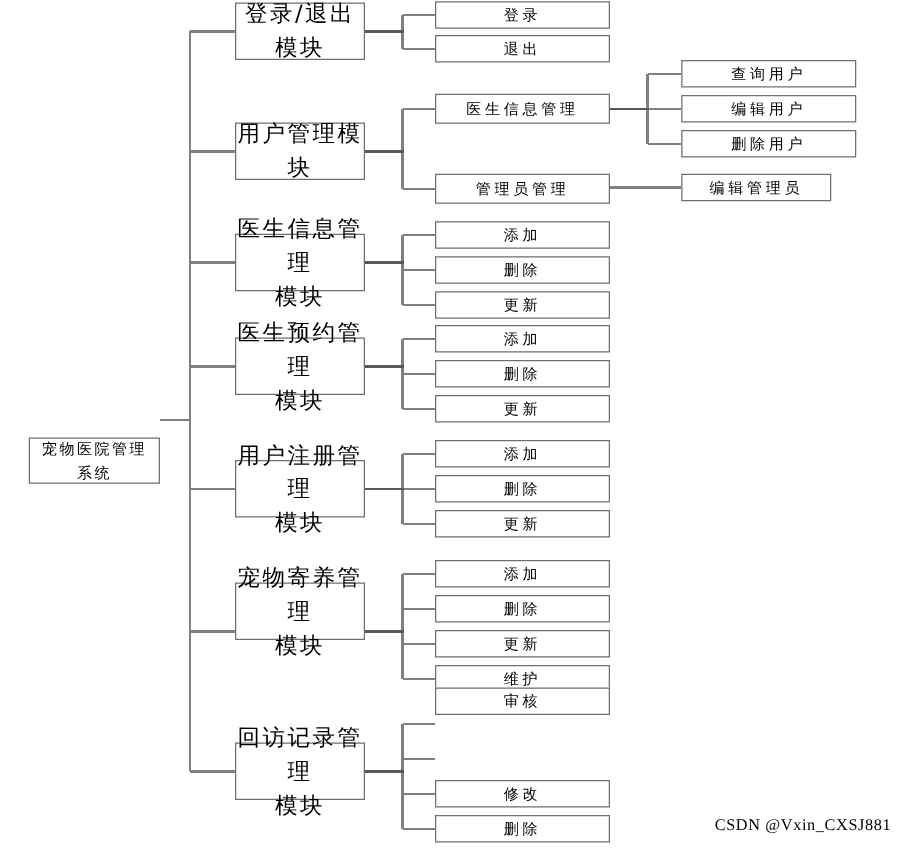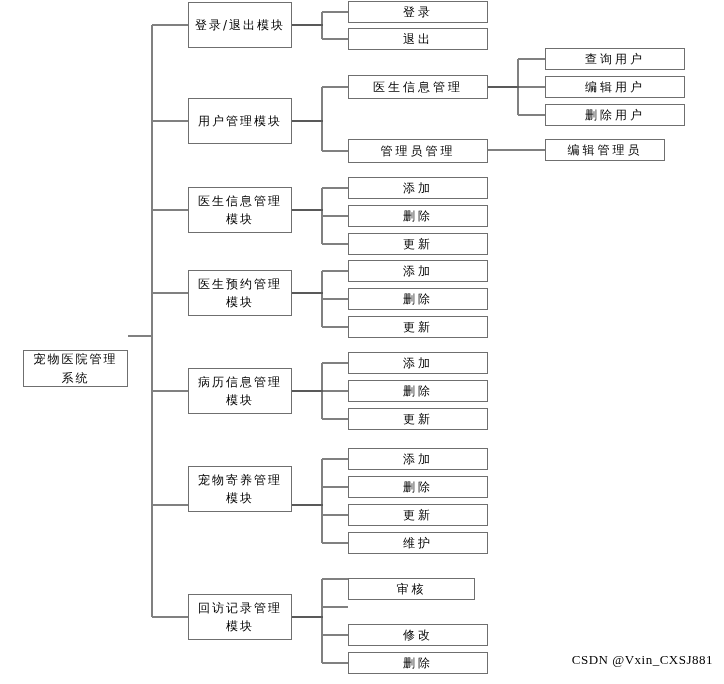--- a/index.html
+++ b/index.html
@@ -3,21 +3,21 @@
 <meta charset="utf-8">
 <style>
   html,body{margin:0;padding:0;background:#fff;}
   .canvas{position:relative;width:724px;height:684px;background:#ffffff;overflow:hidden;
           font-family:"DejaVu Sans",sans-serif;}
   .wires{position:absolute;left:0;top:0;}
   .box{position:absolute;box-sizing:border-box;background:#ffffff;border:1px solid #6f6f6f;
        display:flex;align-items:center;justify-content:center;text-align:center;
        white-space:pre-line;color:#000;}
   .root{font-size:12px;letter-spacing:2px;line-height:1.55;margin-top:32px;}
-  .mod{font-size:12px;letter-spacing:2px;line-height:1.5;}
+  .mod{font-size:18px;letter-spacing:2px;line-height:1.5;}
   .leaf{font-size:12px;letter-spacing:3px;}
   .watermark{position:absolute;right:11px;top:652px;font-size:13px;letter-spacing:0.5px;
              color:#000000;font-family:Liberation Serif, serif;}
 </style>
 </head>
 <body>
 
 <div class="canvas">
 
   <svg class="wires" width="724" height="684" viewBox="0 0 724 684" shape-rendering="crispEdges">
@@ -43,21 +43,21 @@
 
   <div class="box root" style="left:23px;top:318px;width:105px;height:37px">宠物医院管理
 系统</div>
 
   <div class="box mod" style="left:188px;top:2px;width:104px;height:46px">登录/退出模块</div>
   <div class="box mod" style="left:188px;top:98px;width:104px;height:46px">用户管理模块</div>
   <div class="box mod" style="left:188px;top:187px;width:104px;height:46px">医生信息管理
 模块</div>
   <div class="box mod" style="left:188px;top:270px;width:104px;height:46px">医生预约管理
 模块</div>
-  <div class="box mod" style="left:188px;top:368px;width:104px;height:46px">病历信息管理
+  <div class="box mod" style="left:188px;top:368px;width:104px;height:46px">用户注册管理
 模块</div>
   <div class="box mod" style="left:188px;top:466px;width:104px;height:46px">宠物寄养管理
 模块</div>
   <div class="box mod" style="left:188px;top:594px;width:104px;height:46px">回访记录管理
 模块</div>
 
   <div class="box leaf" style="left:348px;top:1px;width:140px;height:22px">登录</div>
   <div class="box leaf" style="left:348px;top:28px;width:140px;height:22px">退出</div>
 
   <div class="box leaf" style="left:348px;top:75px;width:140px;height:24px">医生信息管理</div>
@@ -78,18 +78,18 @@
 
   <div class="box leaf" style="left:348px;top:352px;width:140px;height:22px">添加</div>
   <div class="box leaf" style="left:348px;top:380px;width:140px;height:22px">删除</div>
   <div class="box leaf" style="left:348px;top:408px;width:140px;height:22px">更新</div>
 
   <div class="box leaf" style="left:348px;top:448px;width:140px;height:22px">添加</div>
   <div class="box leaf" style="left:348px;top:476px;width:140px;height:22px">删除</div>
   <div class="box leaf" style="left:348px;top:504px;width:140px;height:22px">更新</div>
   <div class="box leaf" style="left:348px;top:532px;width:140px;height:22px">维护</div>
 
-  <div class="box leaf" style="left:348px;top:578px;width:127px;height:22px">审核</div>
+  <div class="box leaf" style="left:348px;top:550px;width:140px;height:22px">审核</div>
   <div class="box leaf" style="left:348px;top:624px;width:140px;height:22px">修改</div>
   <div class="box leaf" style="left:348px;top:652px;width:140px;height:22px">删除</div>
 
   <div class="watermark">CSDN @Vxin_CXSJ881</div>
 </div>
 
 </body></html>

